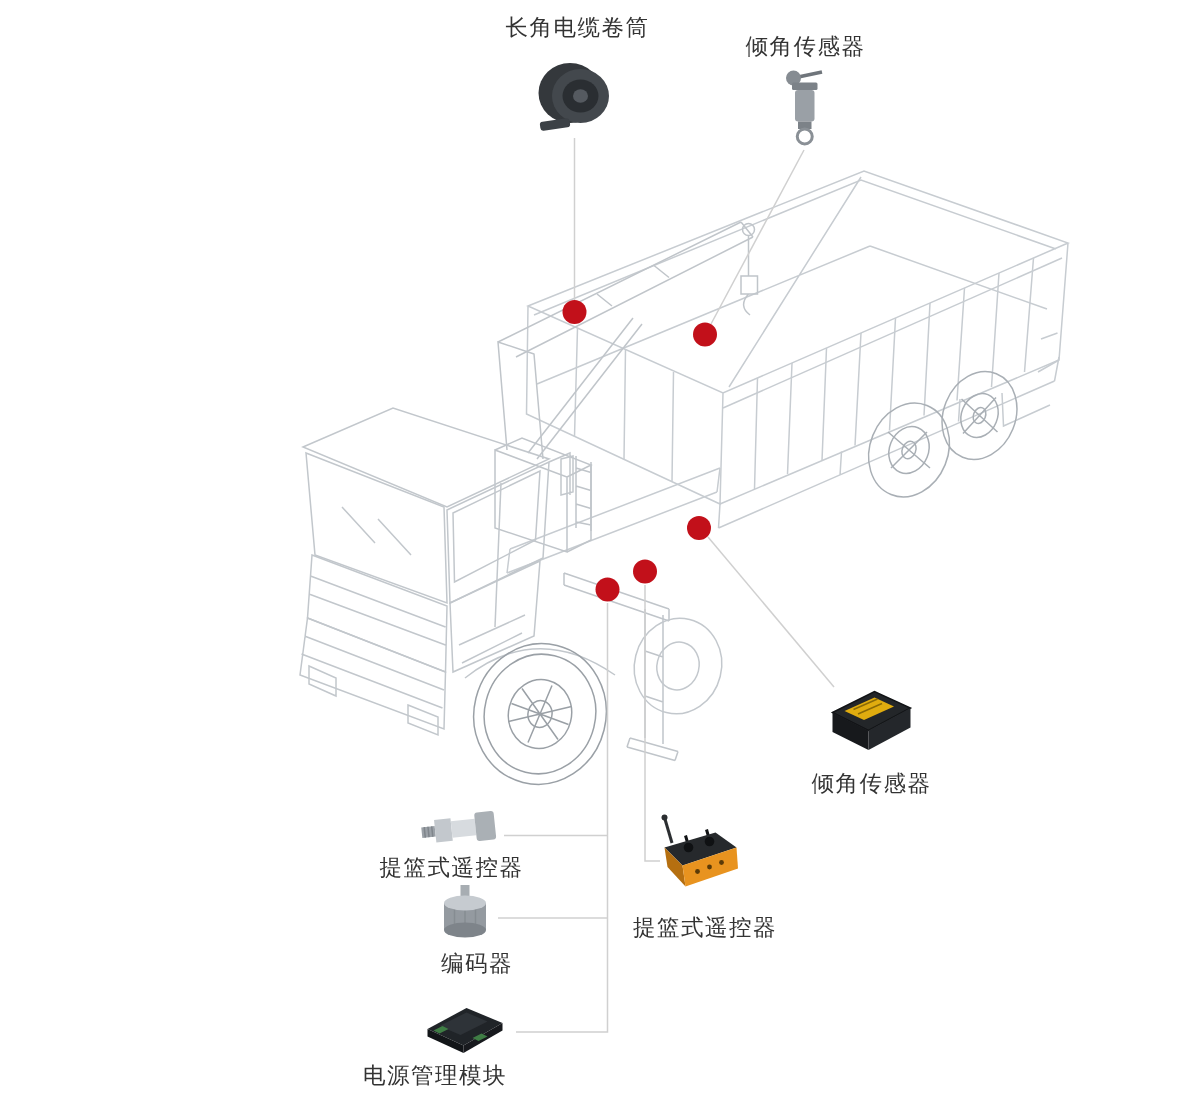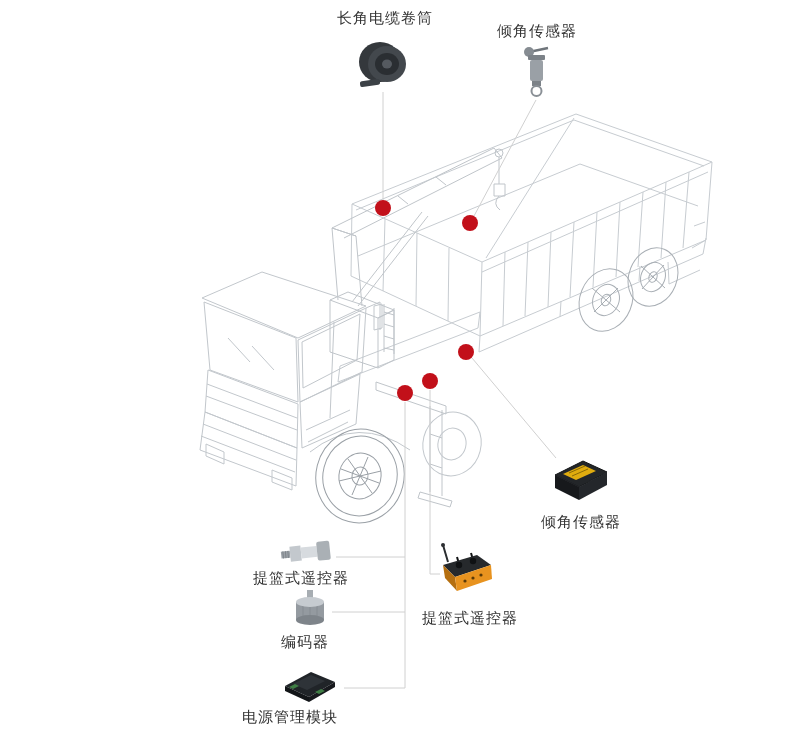--- a/index.html
+++ b/index.html
@@ -13,21 +13,21 @@
     font-size:15px; color:#333; white-space:nowrap; letter-spacing:1px;
   }
   .callout-img { position:absolute; }
   .callout-img svg { width:100%; height:100%; display:block; }
 
   
   .lbl-cable    { left:385px; top:9px; }
   .lbl-switch   { left:537px; top:22px; }
   .lbl-tilt     { left:581px; top:513px;text-align:center; }
   .lbl-pressure { left:301px; top:569px; }
-  .lbl-encoder  { left:305px; top:633px; }
+  .lbl-encoder  { left:318px; top:633px; }
   .lbl-remote   { left:470px; top:609px;font-family:Liberation Serif, serif; }
   .lbl-power    { left:290px; top:708px; }
 
   
   .img-cable    { left:356px; top:36px;  width:58px; height:54px; }
   .img-switch   { left:517px; top:44px;  width:38px; height:54px; }
   .img-tilt     { left:549px; top:455px; width:64px; height:50px; }
   .img-pressure { left:279px; top:537px; width:54px; height:30px; }
   .img-encoder  { left:291px; top:588px; width:38px; height:42px; }
   .img-remote   { left:435px; top:541px; width:62px; height:62px; }

